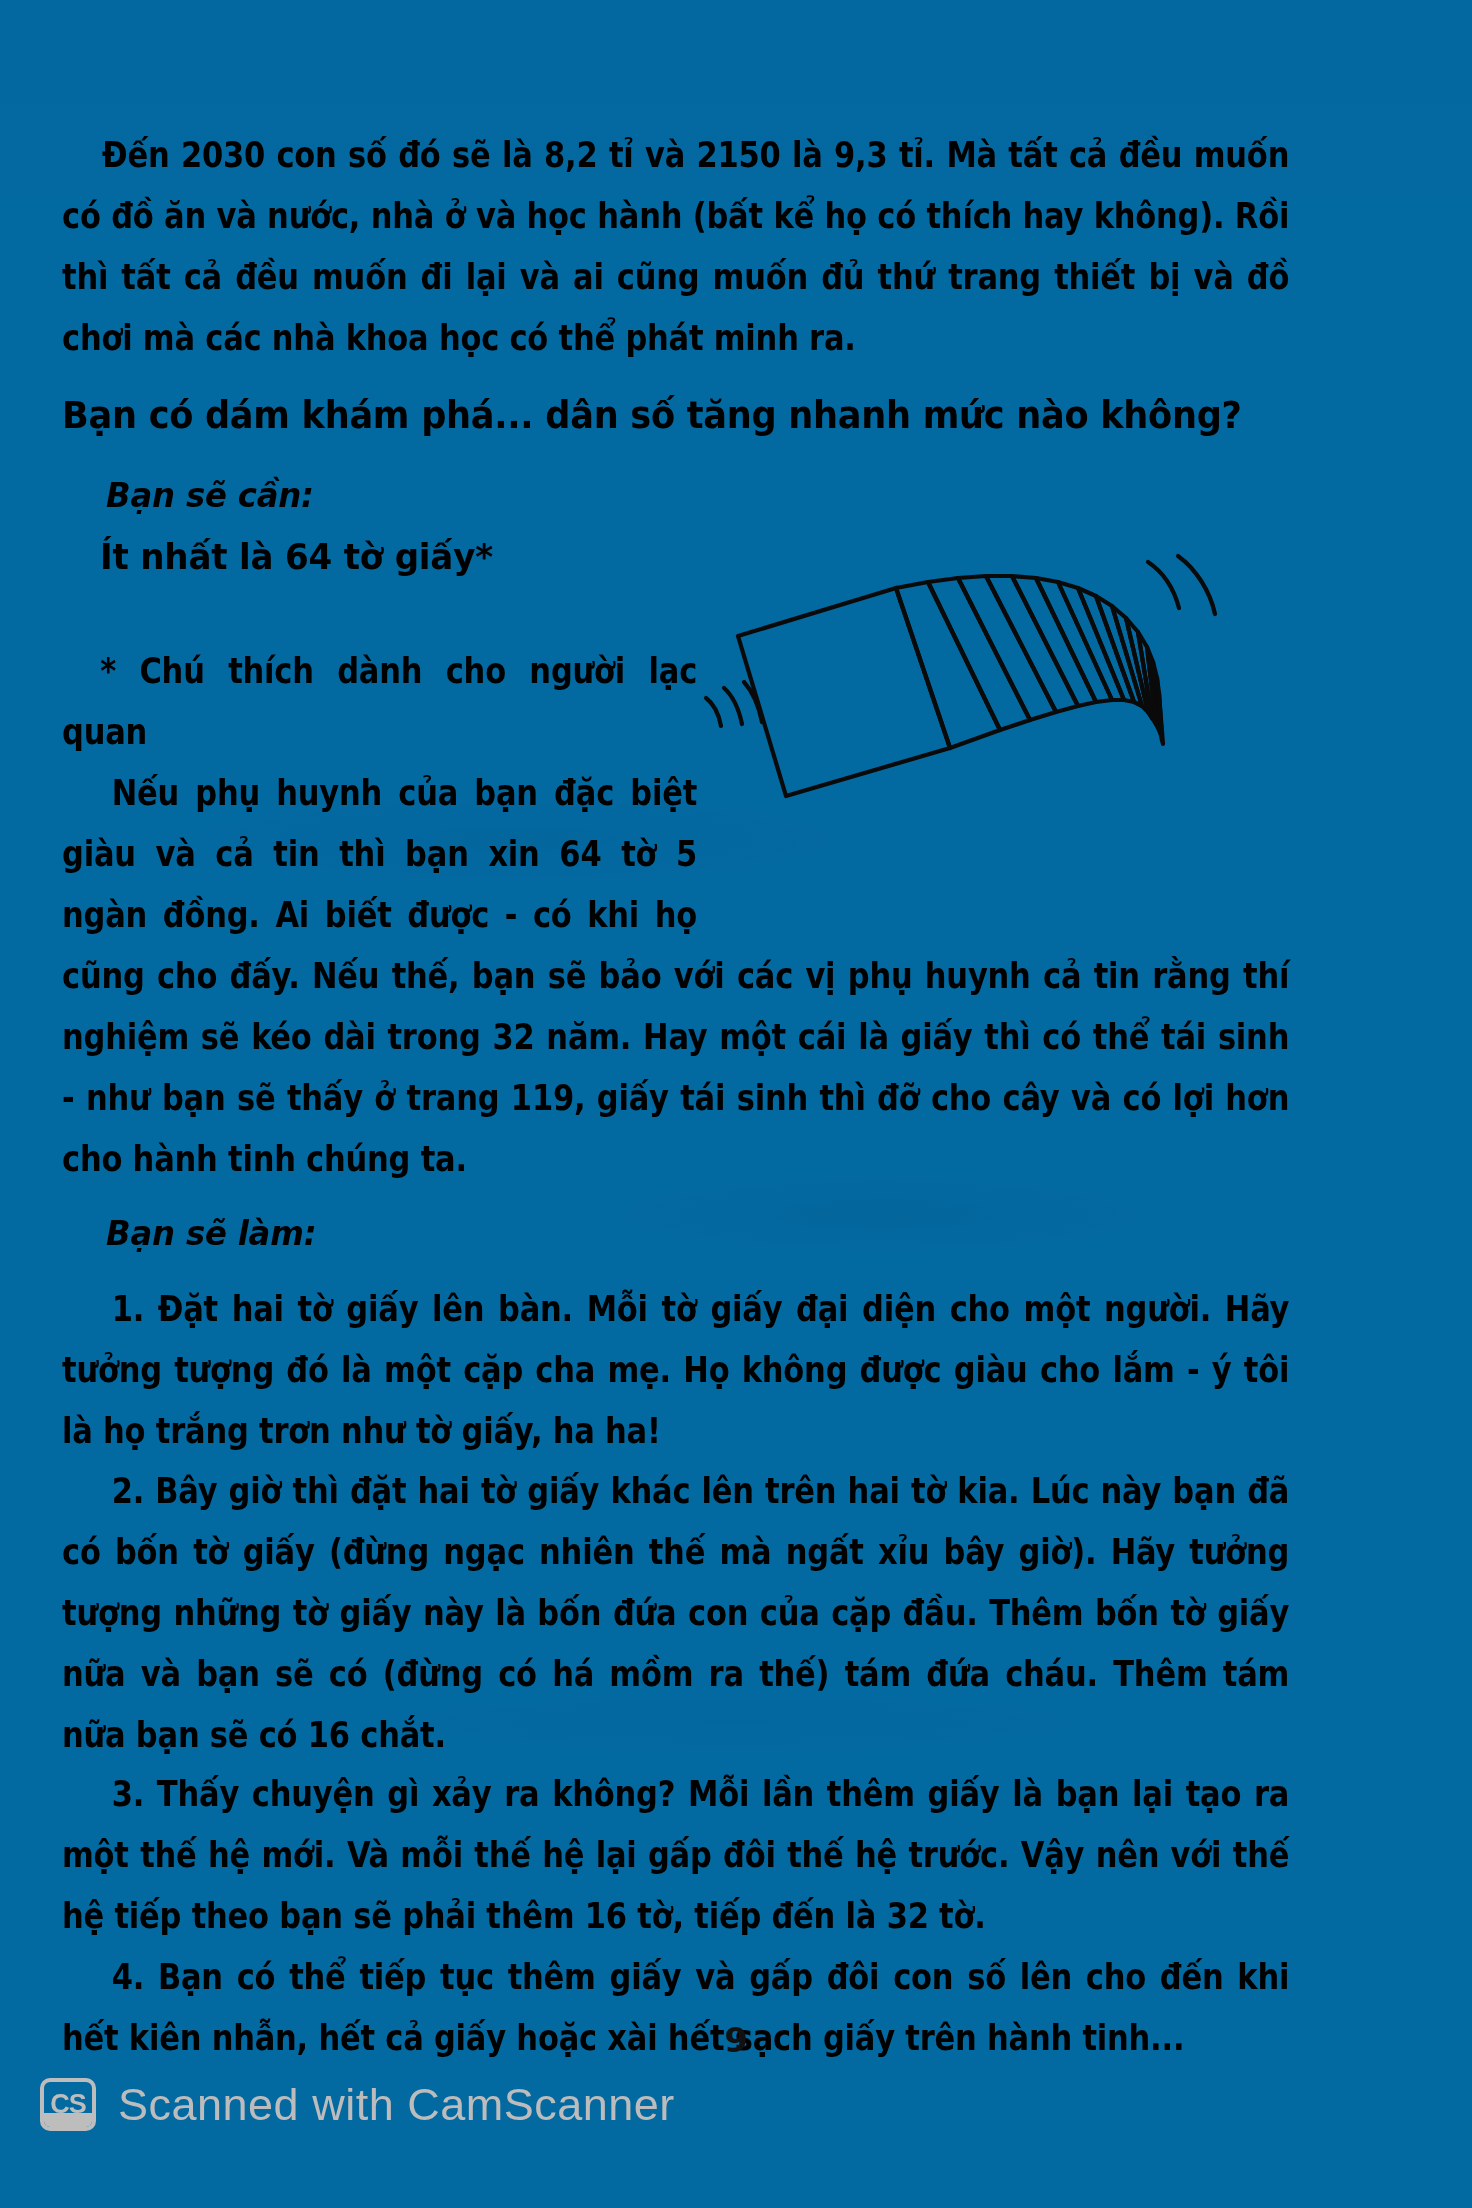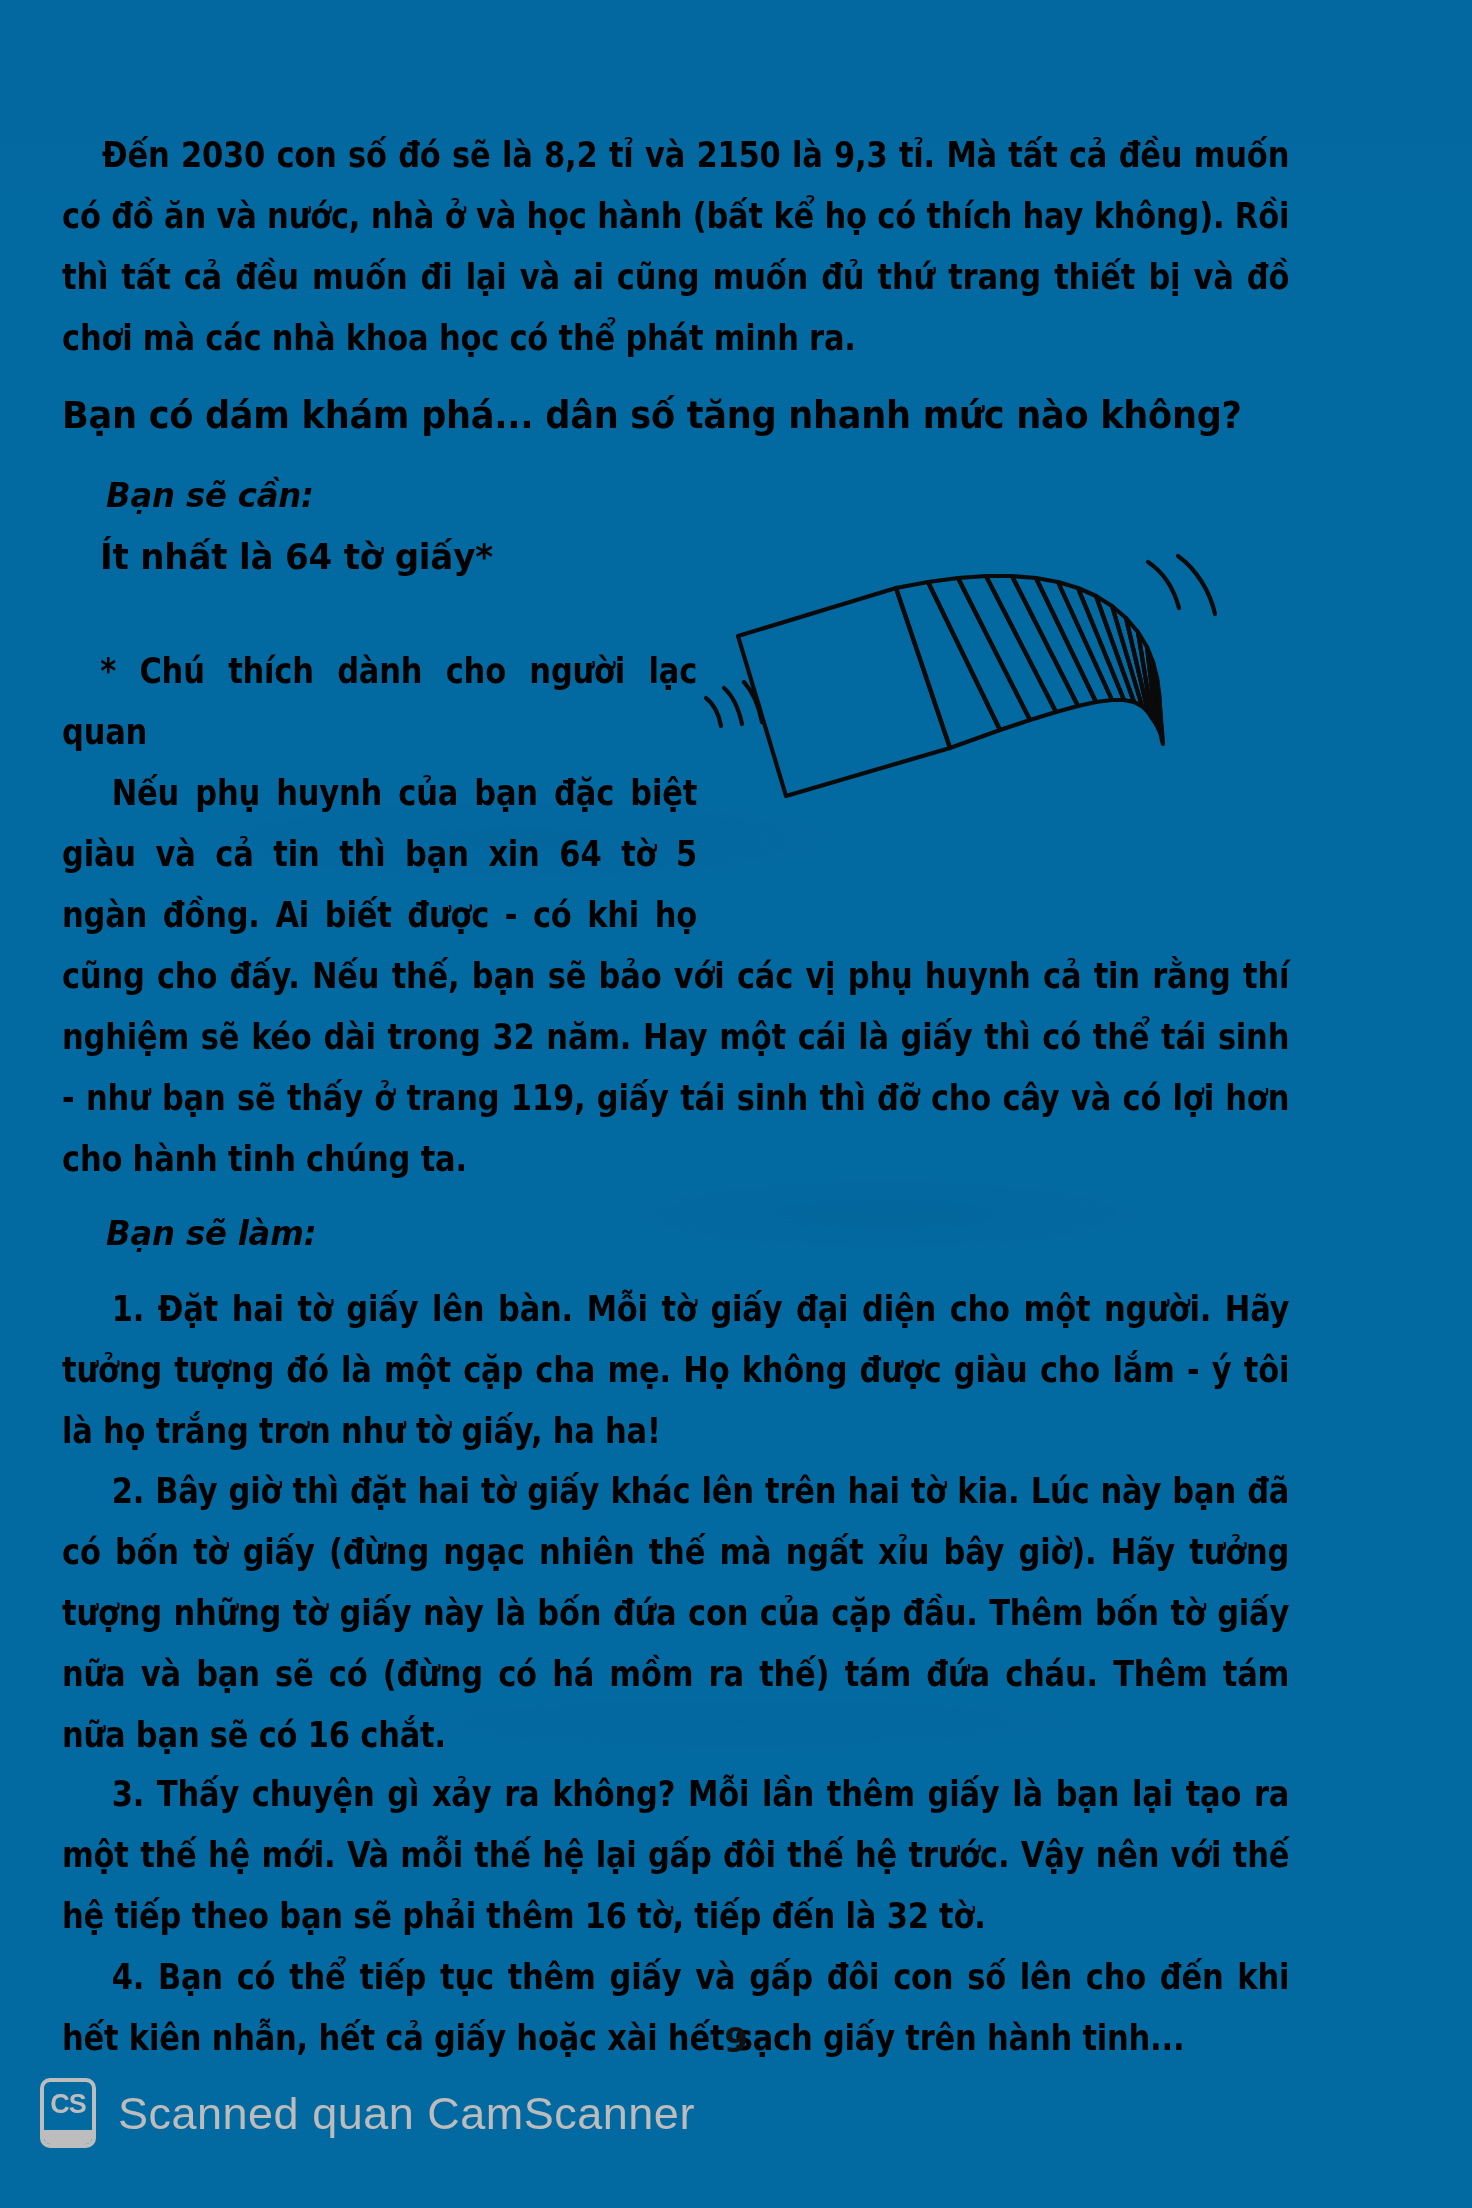--- a/index.html
+++ b/index.html
@@ -155,21 +155,21 @@
   .watermark {
     position: absolute;
     left: 40px;
     top: 2078px;
     display: flex;
     align-items: center;
     gap: 22px;
   }
   .cs-logo {
     width: 56px;
-    height: 70px;
+    height: 53px;
     border: 4px solid #bdbdbd;
     border-radius: 10px;
     box-sizing: border-box;
     position: relative;
     display: flex;
     align-items: flex-start;
     justify-content: center;
     overflow: hidden;
   }
   .cs-logo .cs-text {
@@ -261,16 +261,16 @@
     </g>
   </svg>
 
   <div class="page-number">9</div>
 
   <div class="watermark">
     <div class="cs-logo">
       <span class="cs-text">CS</span>
       <span class="cs-bar"></span>
     </div>
-    <div class="watermark-text">Scanned quan CamScanner</div>
+    <div class="watermark-text">Scanned with CamScanner</div>
   </div>
 
 </div>
 
 </body></html>

